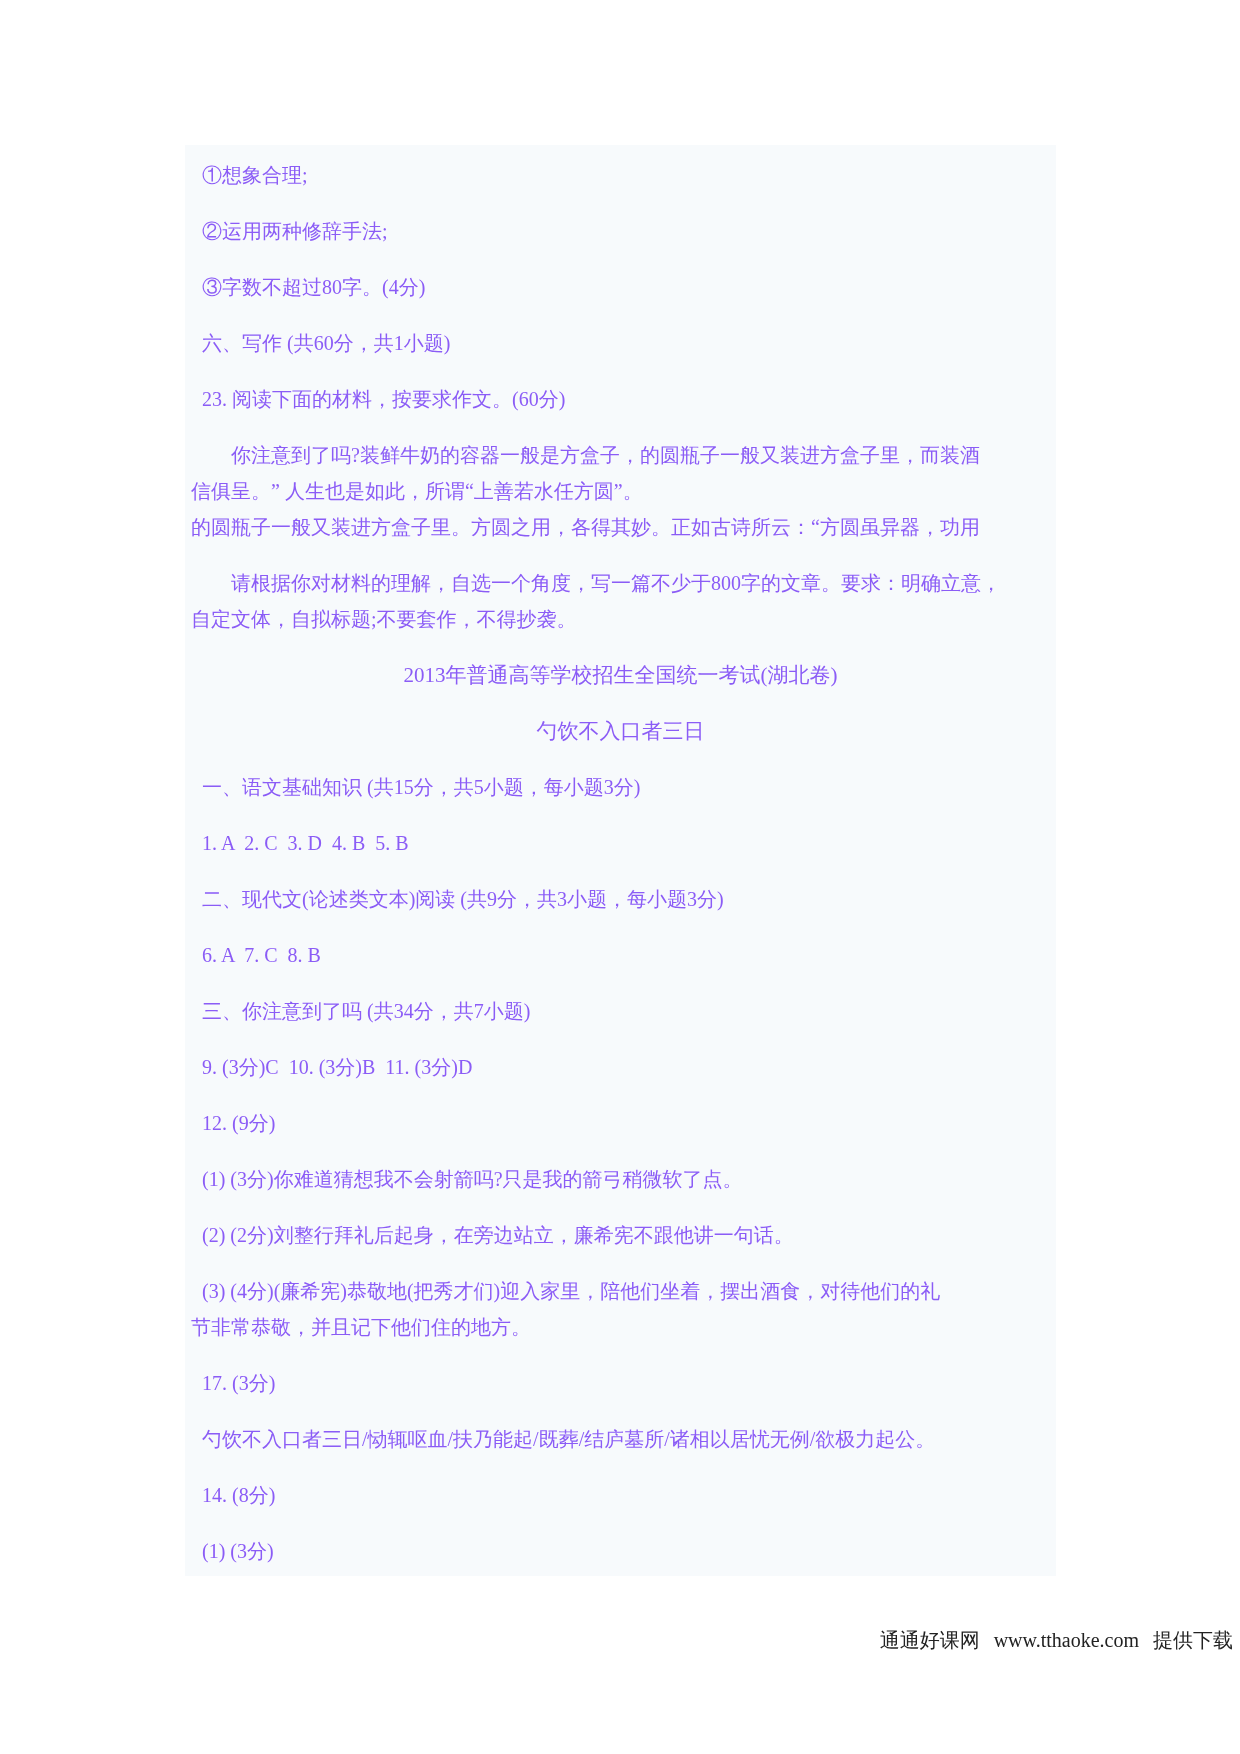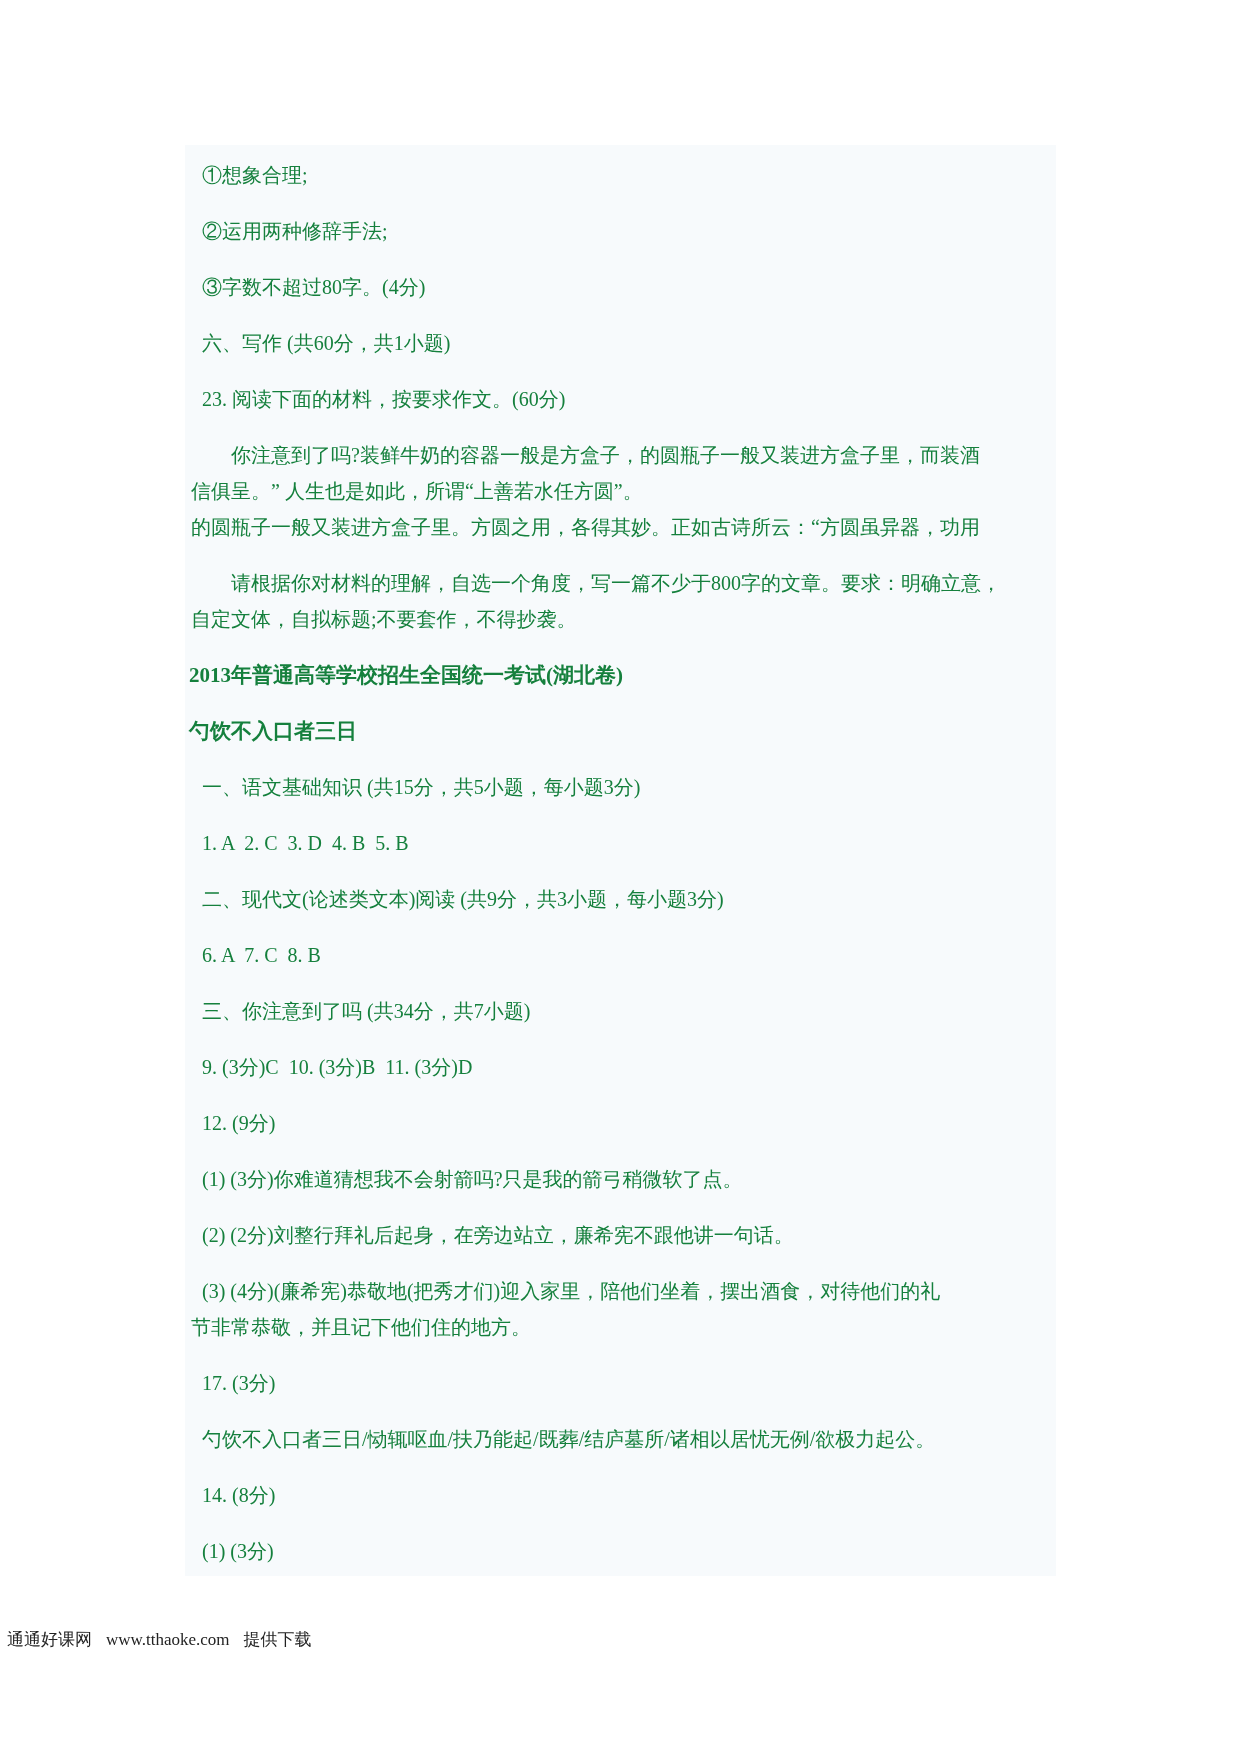--- a/index.html
+++ b/index.html
@@ -25,39 +25,39 @@
     background: #f7fafc;
   }
   .content {
     padding: 12px 4px 0 4px;
   }
   .line {
     margin: 20px 0 0 0;
     font-size: 20px;
     line-height: 36px;
     white-space: pre;
-    color: #15803d;
+    color: #8b5cf6;
   }
   .content .line:first-child { margin-top: 0; }
   .t-item  { padding-left: 13px; }
   .t-first { padding-left: 42px; }
   .t-cont  { margin-top: 0; padding-left: 2px; }
   .t-title {
-    text-align: left;
-    font-weight: bold;
+    text-align: center;
+    font-weight: normal;
     font-size: 21px;
     padding-left: 0;
   }
   .footer {
     position: absolute;
     left: 0;
     top: 1626px;
     width: 100%;
-    text-align: left;
-    font-size: 17px;
+    text-align: right;
+    font-size: 20px;
     line-height: 28px;
     color: #222222;
   }
   .footer span { margin: 0 7px; }
 </style>
 </head>
 <body>
 
 <div class="page">
 

